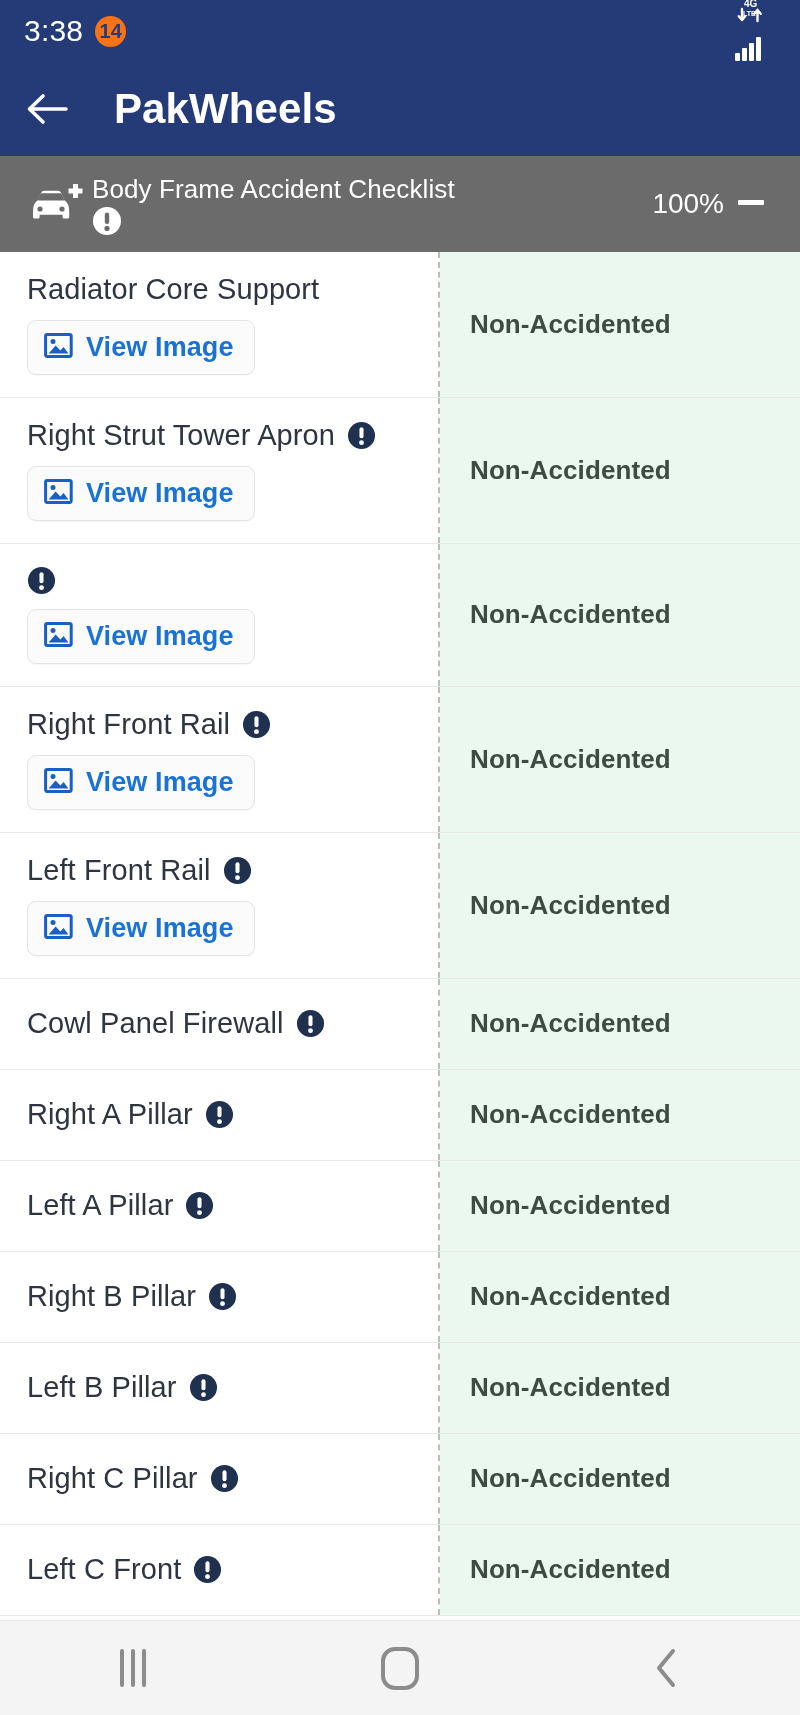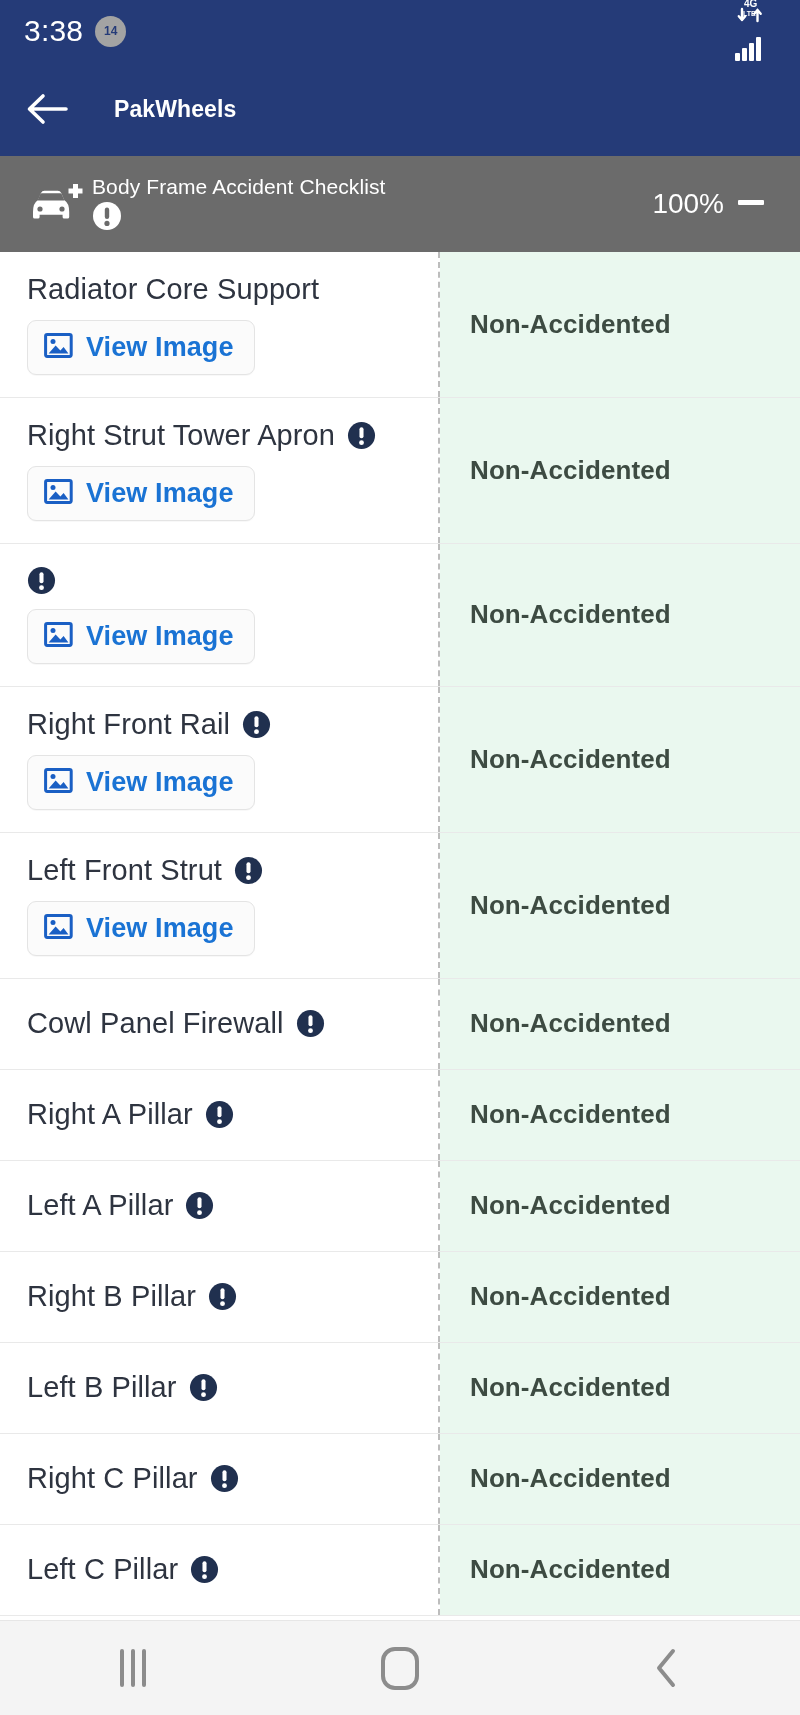--- a/index.html
+++ b/index.html
@@ -39,23 +39,23 @@
   .status-time {
     color: #ffffff;
     font-size: 30px;
     font-weight: 400;
     letter-spacing: 0.2px;
   }
   .notif-badge {
     width: 31px;
     height: 31px;
     border-radius: 50%;
-    background: #a3a3a3;
+    background: #f97316;
     color: #253b78;
-    font-size: 12px;
+    font-size: 20px;
     font-weight: 700;
     display: flex;
     align-items: center;
     justify-content: center;
     line-height: 1;
   }
   .status-right {
     display: flex;
     align-items: center;
     gap: 11px;
@@ -83,21 +83,21 @@
   .back-arrow {
     width: 46px;
     height: 46px;
     display: flex;
     align-items: center;
     justify-content: center;
     cursor: pointer;
   }
   .app-title {
     color: #ffffff;
-    font-size: 23px;
+    font-size: 42px;
     font-weight: 700;
     letter-spacing: 0.1px;
   }
 
   
   .section-header {
     background: #6b6b6b;
     min-height: 96px;
     display: flex;
     align-items: flex-start;
@@ -115,21 +115,21 @@
   }
   .sh-title-wrap {
     flex: 1 1 auto;
     display: flex;
     flex-direction: column;
     align-items: flex-start;
     padding-top: 1px;
   }
   .sh-title {
     color: #ffffff;
-    font-size: 21px;
+    font-size: 26px;
     font-weight: 400;
     line-height: 1.12;
     letter-spacing: 0.1px;
   }
   .sh-info {
     margin-top: 2px;
   }
   .sh-pct {
     color: #ffffff;
     font-size: 28px;
@@ -449,21 +449,21 @@
               <span class="view-image-label">View Image</span>
             </div>
           </div>
           <div class="cell-right">
             <span class="status-value">Non-Accidented</span>
           </div>
         </div>
         <div class="row">
           <div class="cell-left">
             <div class="part-line">
-              <span class="part-name">Left Front Strut</span>
+              <span class="part-name">Left Front Rail</span>
               <span class="info-dot">
                 <svg width="29" height="29" viewBox="0 0 30 30">
                   <circle cx="15" cy="15" r="14" fill="#20304f"></circle>
                   <rect x="12.9" y="6.4" width="4.2" height="11.4" rx="2.1" fill="#ffffff"></rect>
                   <circle cx="15" cy="22.4" r="2.5" fill="#ffffff"></circle>
                 </svg>
               </span>
             </div>
             <div class="view-image-btn">
               <span><svg width="29" height="27" viewBox="0 0 29 27">
@@ -576,21 +576,21 @@
               </span>
             </div>
           </div>
           <div class="cell-right">
             <span class="status-value">Non-Accidented</span>
           </div>
         </div>
         <div class="row">
           <div class="cell-left">
             <div class="part-line">
-              <span class="part-name">Left C Pillar</span>
+              <span class="part-name">Left C Front</span>
               <span class="info-dot">
                 <svg width="29" height="29" viewBox="0 0 30 30">
                   <circle cx="15" cy="15" r="14" fill="#20304f"></circle>
                   <rect x="12.9" y="6.4" width="4.2" height="11.4" rx="2.1" fill="#ffffff"></rect>
                   <circle cx="15" cy="22.4" r="2.5" fill="#ffffff"></circle>
                 </svg>
               </span>
             </div>
           </div>
           <div class="cell-right">

